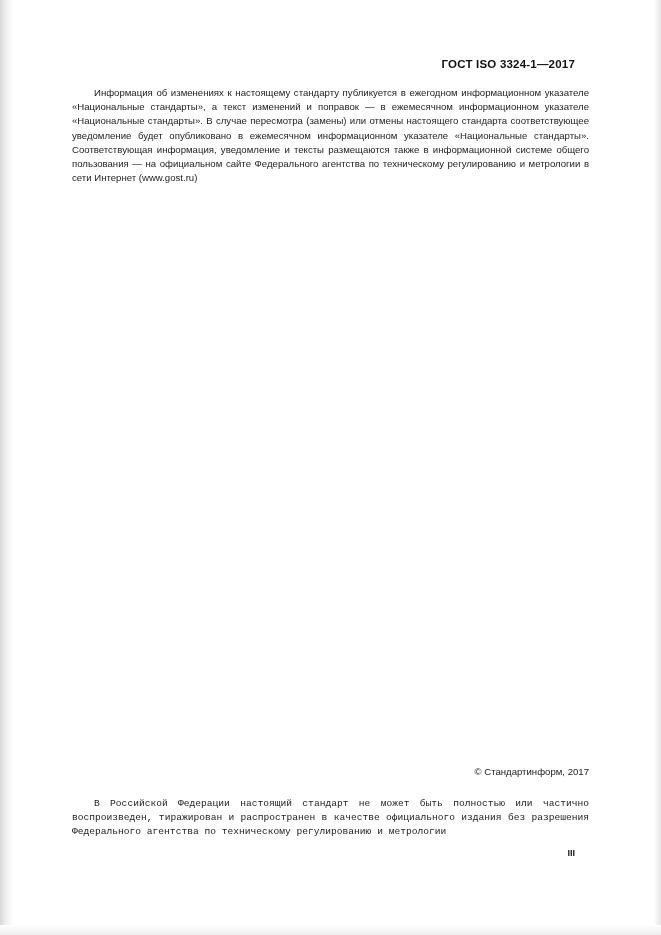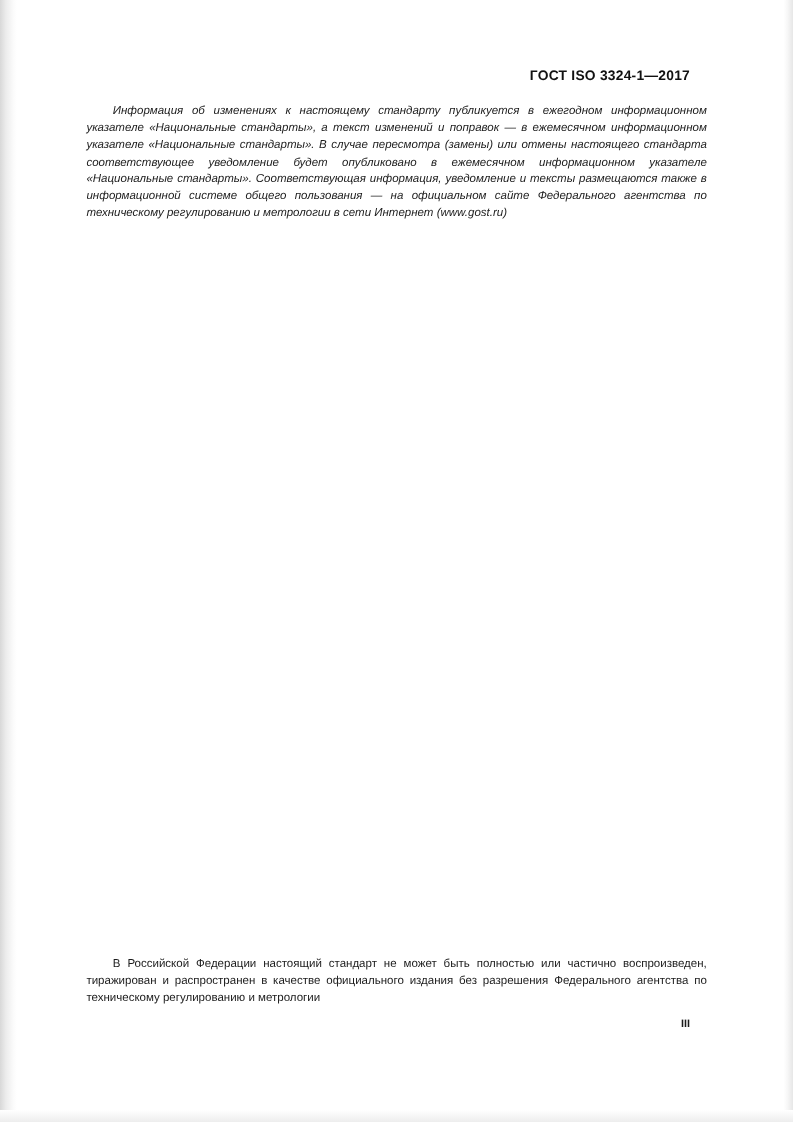--- a/index.html
+++ b/index.html
@@ -38,21 +38,20 @@
     color: #111111;
     white-space: nowrap;
   }
   
   .notice {
     position: absolute;
     left: 72px;
     top: 86px;
     width: 517px;
     font-family: "Liberation Sans", sans-serif;
-    font-style: italic;
     font-size: 9.6px;
     line-height: 14.2px;
     text-align: justify;
     color: #1c1c1c;
     text-indent: 22px;
     hyphens: manual;
   }
   
   .copyright {
     position: absolute;
@@ -63,21 +62,21 @@
     font-family: "Liberation Sans", sans-serif;
     font-size: 9.6px;
     color: #1c1c1c;
   }
   
   .legal {
     position: absolute;
     left: 72px;
     top: 797px;
     width: 517px;
-    font-family: Liberation Sans, sans-serif;
+    font-family: Liberation Mono, monospace;
     font-size: 9.6px;
     line-height: 14.2px;
     text-align: justify;
     color: #1c1c1c;
     text-indent: 22px;
   }
   
   .page-number {
     position: absolute;
     right: 72px;
@@ -119,20 +118,21 @@
 </head>
 <body>
 
 <div class="page">
   <div class="page-inner">
 
     <div class="doc-header">ГОСТ ISO 3324-1—2017</div>
 
     <div class="notice">Информация об изменениях к настоящему стандарту публикуется в ежегодном информационном указателе «Национальные стандарты», а текст изменений и поправок — в ежемесячном информационном указателе «Национальные стандарты». В случае пересмотра (замены) или отмены настоящего стандарта соответствующее уведомление будет опубликовано в ежемесячном информационном указателе «Национальные стандарты». Соответствующая информация, уведомление и тексты размещаются также в информационной системе общего пользования — на официальном сайте Федерального агентства по техническому регулированию и метрологии в сети Интернет (www.gost.ru)</div>
 
+    <div class="copyright">© Стандартинформ, 2017</div>
 
     <div class="legal">В Российской Федерации настоящий стандарт не может быть полностью или частично воспроизведен, тиражирован и распространен в качестве официального издания без разрешения Федерального агентства по техническому регулированию и метрологии</div>
 
     <div class="page-number">III</div>
 
   </div>
   <div class="scan-edge"></div>
   <div class="scan-edge-right"></div>
   <div class="scan-edge-bottom"></div>
 </div>

